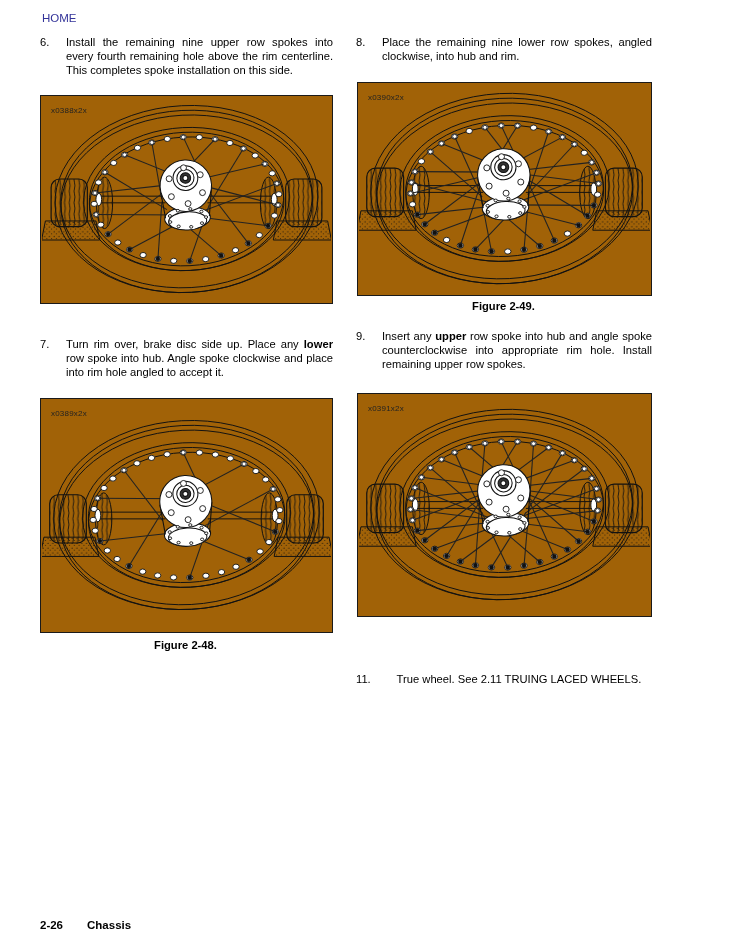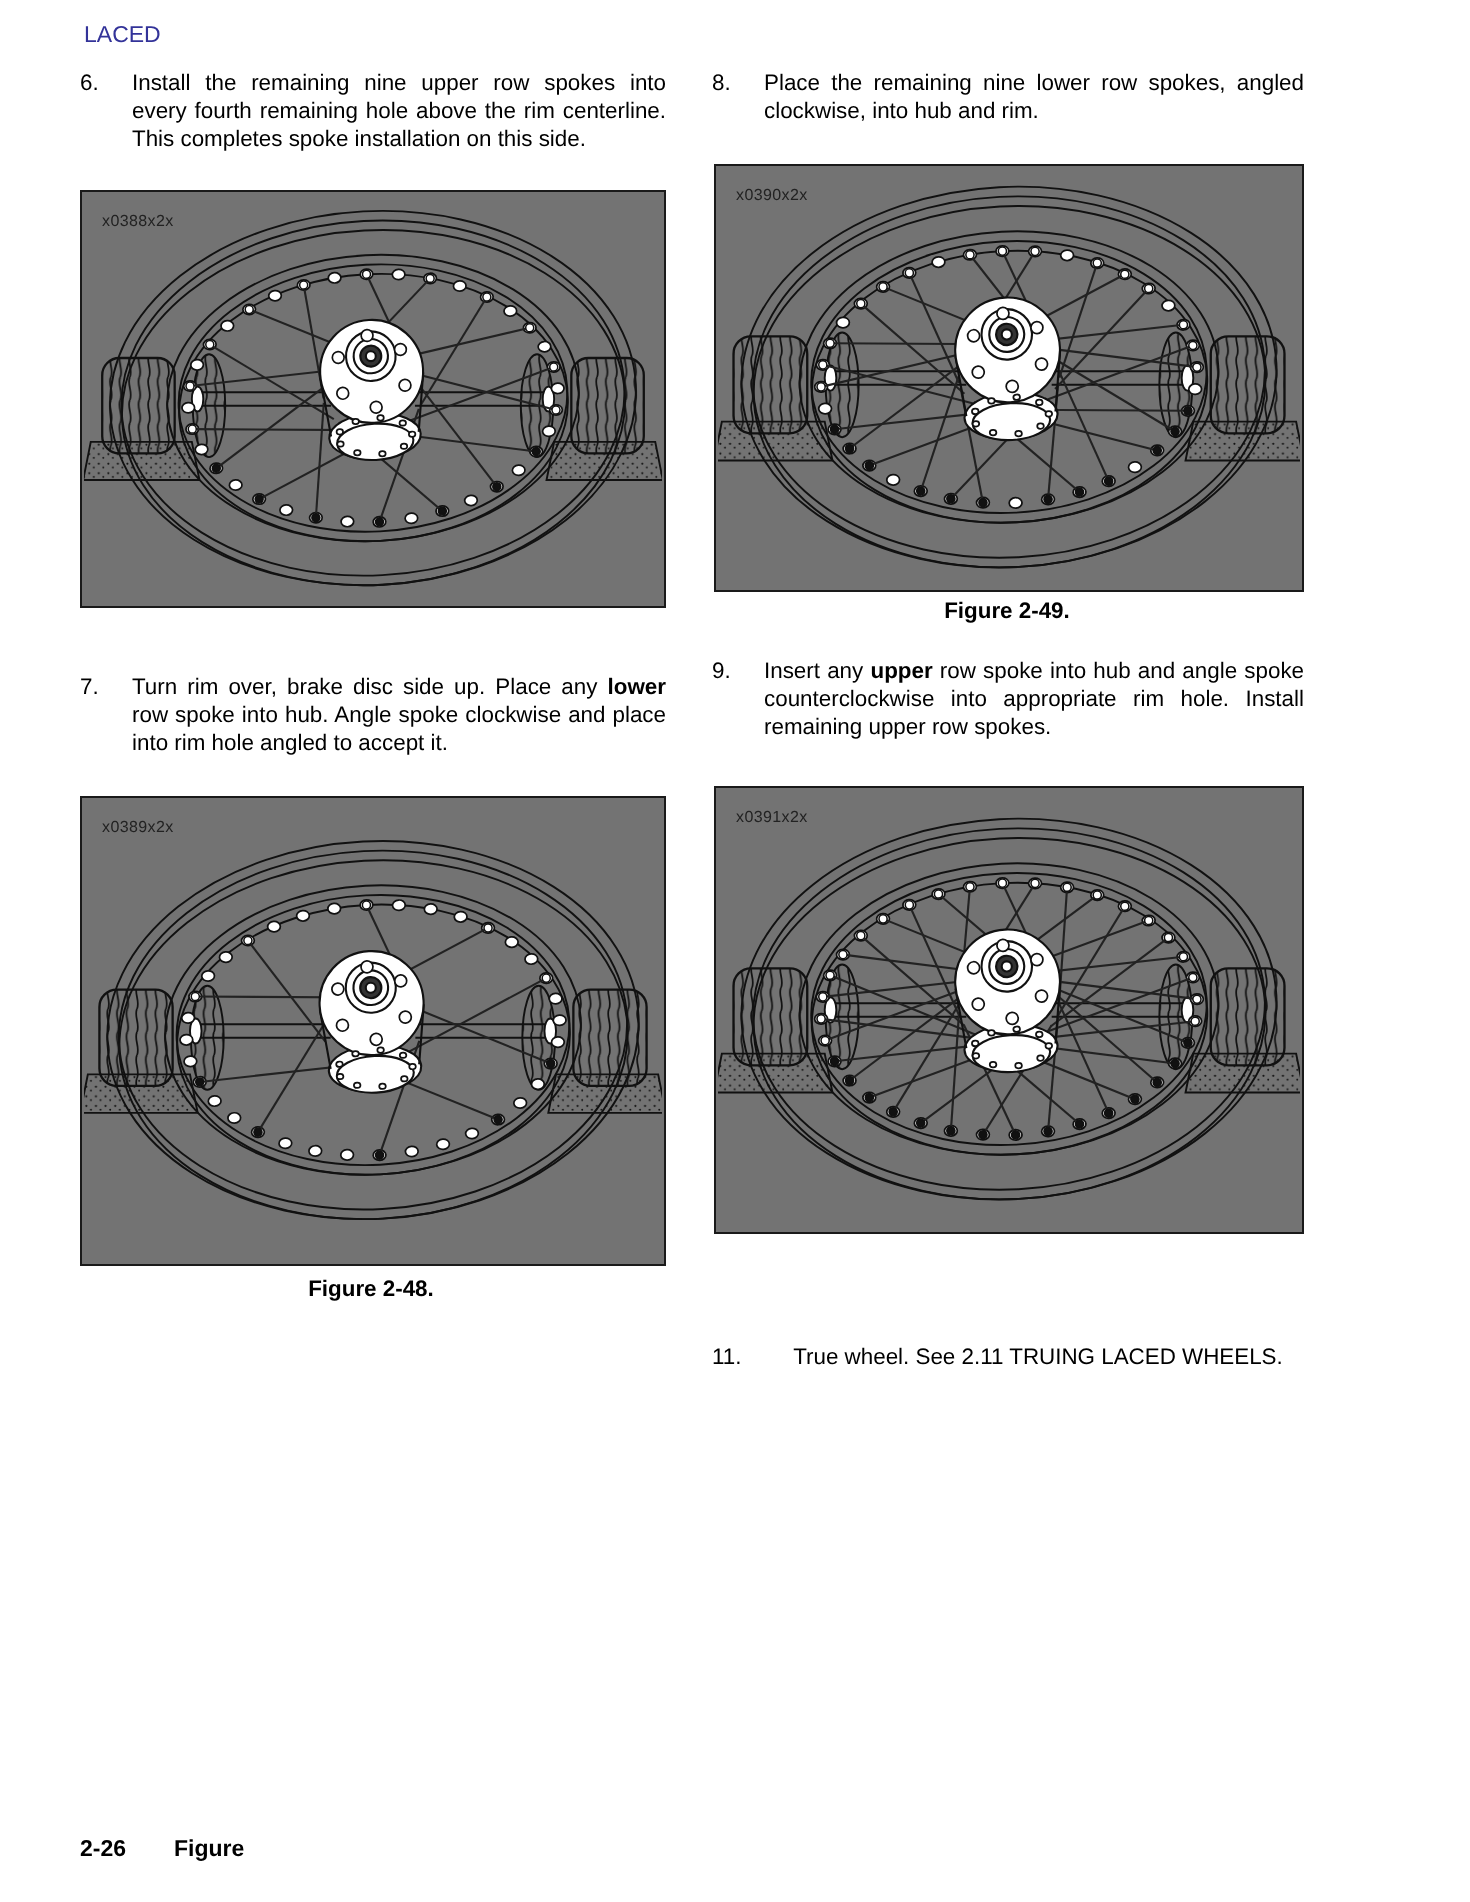--- a/index.html
+++ b/index.html
@@ -2,34 +2,34 @@
 <html><head>
 <meta charset="utf-8">
 <style>
   html,body{margin:0;padding:0;background:#ffffff;}
   .page{position:relative;width:735px;height:951px;background:#fff;
         font-family:"Liberation Sans",sans-serif;color:#000;overflow:hidden;}
   .home{position:absolute;left:42px;top:12px;font-size:11.5px;text-decoration:none;}
   .step{position:absolute;font-size:11.2px;line-height:14px;display:flex;}
   .step .num{flex:0 0 26px;}
   .step .body{flex:1;text-align:justify;}
-  .figbox{position:absolute;border:1px solid #1a1a1a;background:#737373;margin:0;padding:0;}
+  .figbox{position:absolute;border:1px solid #1a1a1a;background:#a16207;margin:0;padding:0;}
   .figcanvas{position:absolute;left:1px;top:1px;right:1px;bottom:1px;}
   .figcanvas svg{display:block;width:100%;height:100%;}
   .figlabel{position:absolute;left:10px;top:10px;font-size:8px;color:#222;letter-spacing:.2px;}
   .caption{position:absolute;font-size:11.2px;font-weight:bold;text-align:center;}
   .footer{position:absolute;left:40px;top:919px;font-size:11.5px;font-weight:bold;}
   .footer .chap{margin-left:24px;}
 </style>
 </head>
 <body>
 
 <div class="page">
 
-  <a class="home" href="#" style="color: rgb(51, 51, 153);">LACED</a>
+  <a class="home" href="#" style="color: rgb(51, 51, 153);">HOME</a>
 
   <div class="step" style="left:40px;top:35px;width:293px">
     <span class="num">6.</span>
     <span class="body"><span>Install the remaining nine upper row spokes into every fourth remaining hole above the rim centerline. This completes spoke installation on this side.</span></span>
   </div>
 
   <figure class="figbox" style="left:40px;top:95px;width:291px;height:207px">
     <div class="figcanvas">
         <svg viewBox="0 0 300 215" preserveAspectRatio="xMidYMid meet" xmlns="http://www.w3.org/2000/svg">
           <defs>
@@ -667,16 +667,16 @@
       </div>
     <span class="figlabel">x0391x2x</span>
   </figure>
 
   <div class="step" style="left:356px;top:672px;width:300px">
     <span class="num">11.</span>
     <span class="body" style="text-align:center"><span>True wheel. See 2.11 TRUING LACED WHEELS.</span></span>
   </div>
 
   <div class="footer">
-    <span>2-26</span><span class="chap">Figure</span>
+    <span>2-26</span><span class="chap">Chassis</span>
   </div>
 
 </div>
 
 </body></html>

